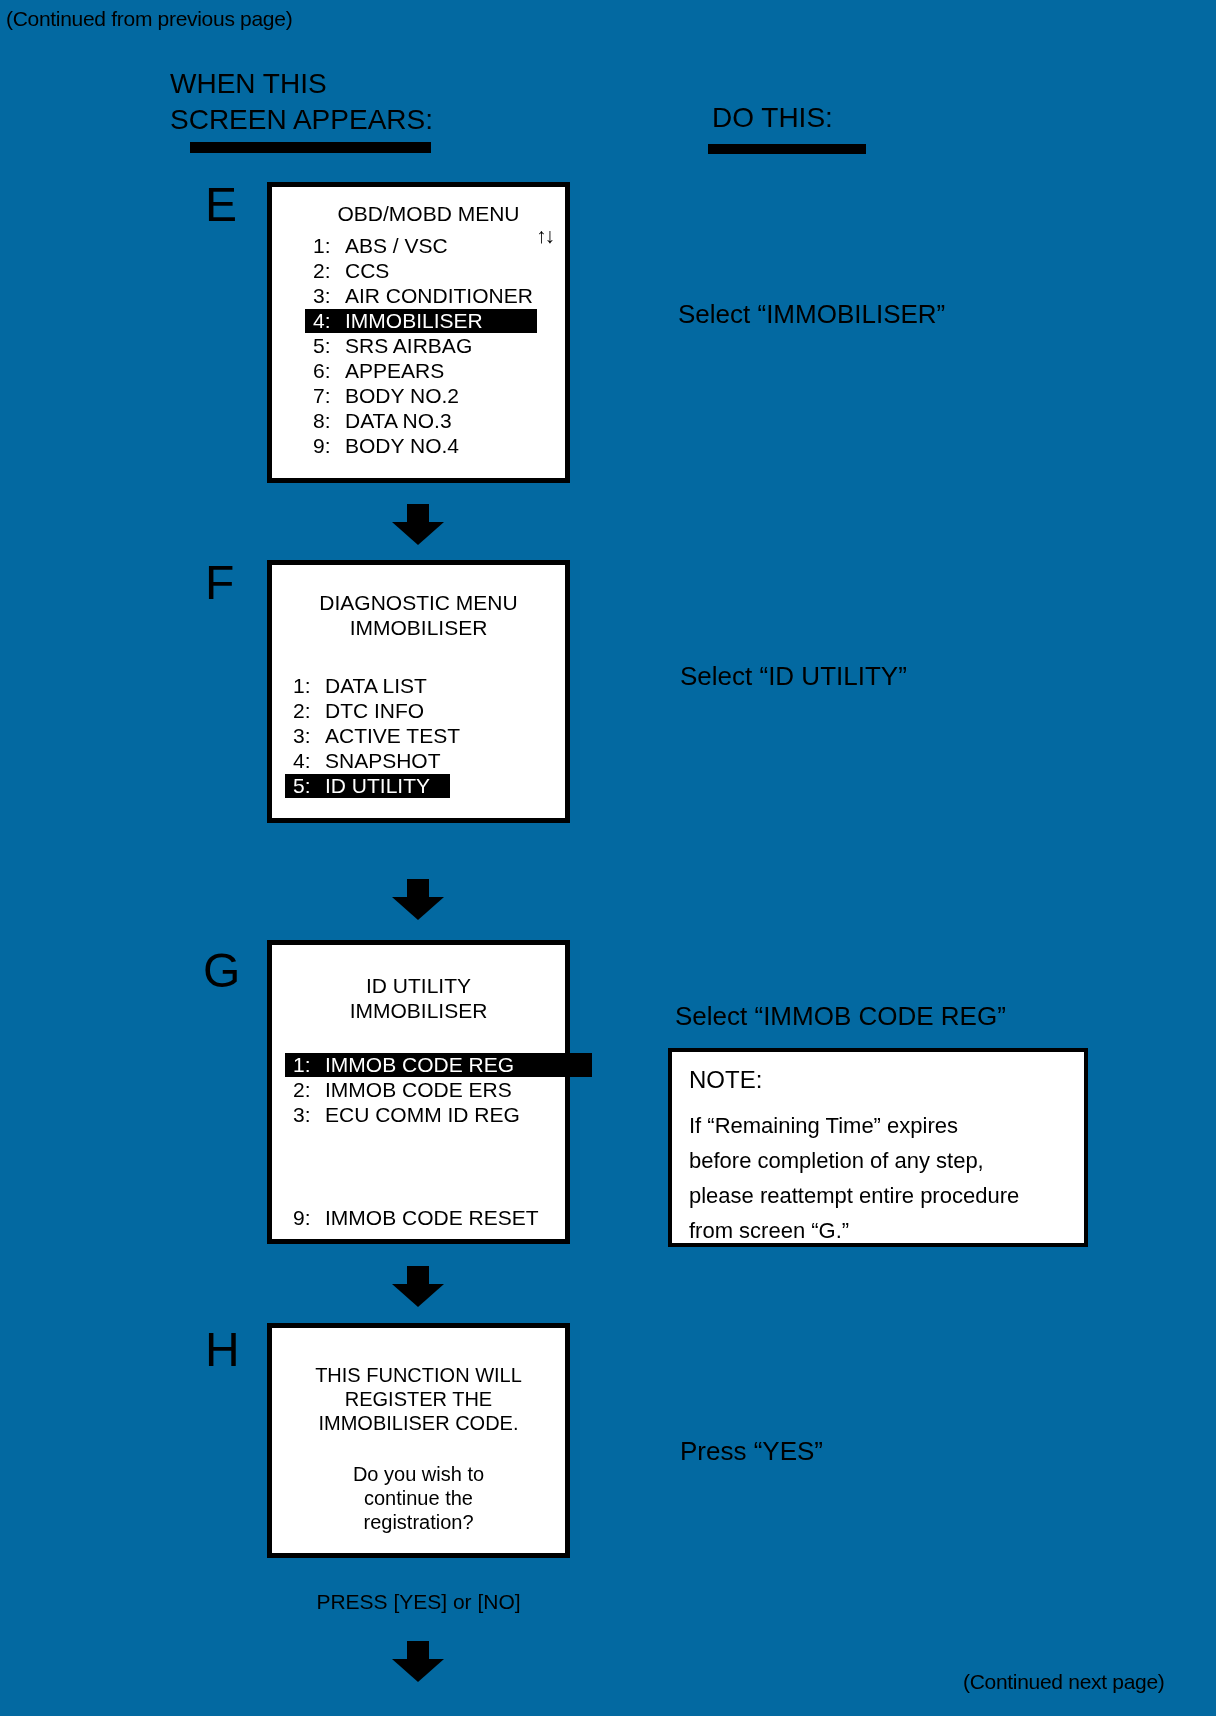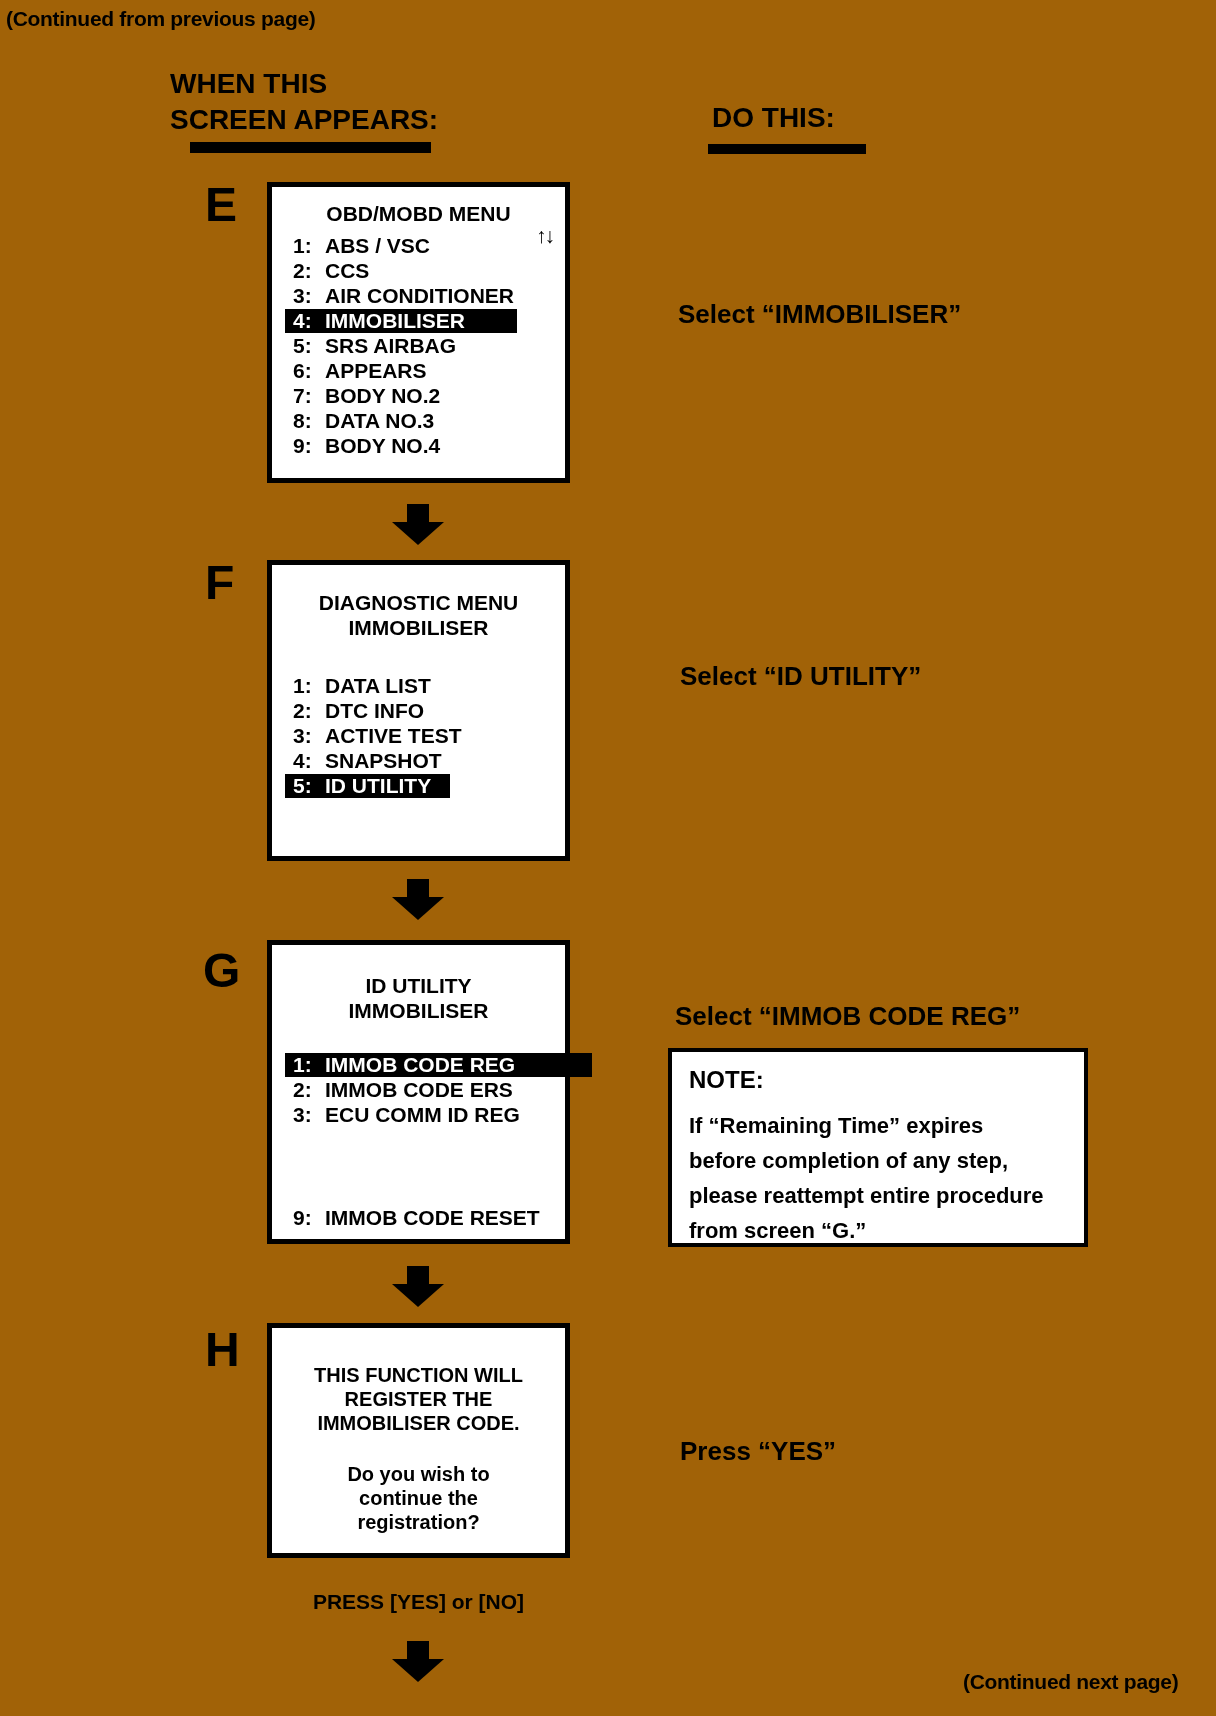--- a/index.html
+++ b/index.html
@@ -1,40 +1,40 @@
 <!DOCTYPE html>
 <html><head>
 <meta charset="utf-8">
 <style>
   html,body { margin:0; padding:0; background:#fff; }
   .page {
-    position:relative; width:1216px; height:1716px; background:#a16207; color:#000;
-    font-family:"Liberation Sans", sans-serif; font-weight:bold; overflow:hidden;
+    position:relative; width:1216px; height:1716px; background:#0369a1; color:#000;
+    font-family:"Liberation Sans", sans-serif; font-weight:normal; overflow:hidden;
   }
   .cont-note { position:absolute; font-size:21px; letter-spacing:-0.3px; white-space:nowrap; }
   #cont-prev { left:6px; top:7px; }
   #cont-next { left:963px; top:1670px; }
 
   .col1-header { position:absolute; left:170px; top:66px; width:280px; 
                  font-size:28px; line-height:36px; white-space:nowrap; }
   .col2-header { position:absolute; left:712px; top:102px; font-size:28px; white-space:nowrap; }
   .rule { position:absolute; background:#000; }
   #rule1 { left:190px; top:142px; width:241px; height:11px; }
   #rule2 { left:708px; top:144px; width:158px; height:10px; }
 
   .step-label { position:absolute; font-size:48px; line-height:1; }
   #lab-e { left:205px; top:181px; }
   #lab-f { left:205px; top:559px; }
   #lab-g { left:203px; top:947px; }
   #lab-h { left:205px; top:1326px; }
 
   .screen { position:absolute; left:267px; width:303px; border:5px solid #000;
             box-sizing:border-box; background:#fff; }
-  #screen-e { top:182px; height:301px; }
-  #screen-f { top:560px; height:301px; }
+  #screen-e { top:182px; height:301px;padding-left:20px; }
+  #screen-f { top:560px; height:263px; }
   #screen-g { top:940px; height:304px; }
   #screen-h { top:1323px; height:235px; text-align:center; font-size:20px; }
 
   .stitle { text-align:center; font-size:21px; line-height:25px; white-space:nowrap; }
   #screen-e .stitle { margin-top:14px; }
   #screen-f .stitle { margin-top:25px; }
   #screen-g .stitle { margin-top:28px; }
 
   .scroll { position:absolute; top:37px; right:12px; font-size:21px; letter-spacing:-2px; }
 

